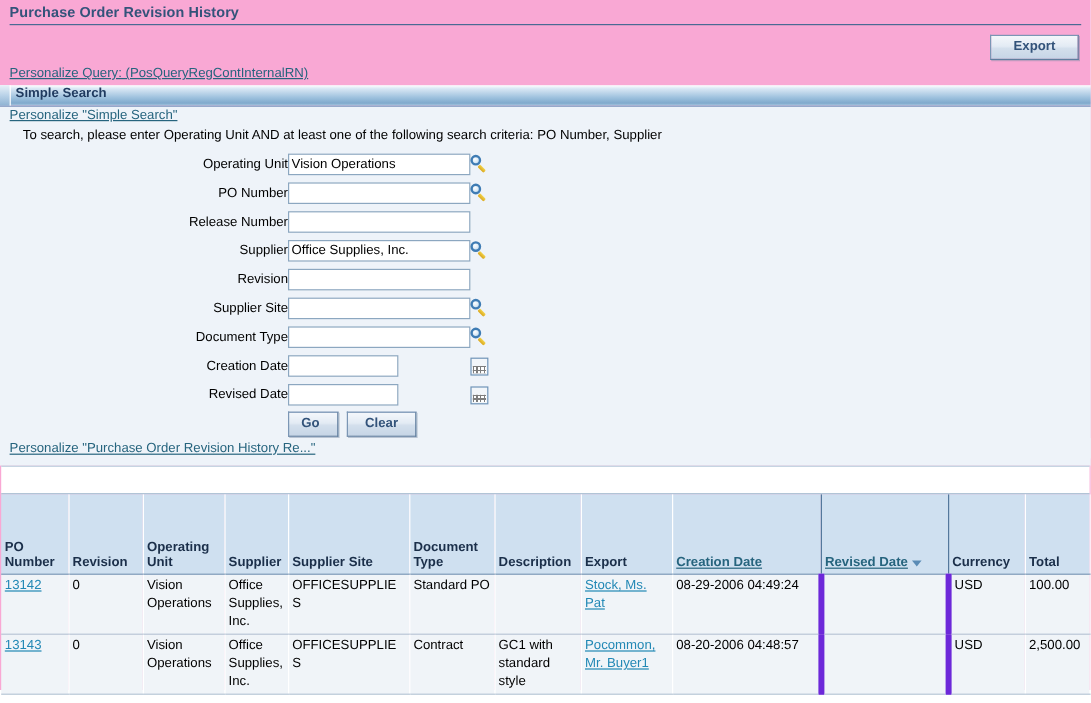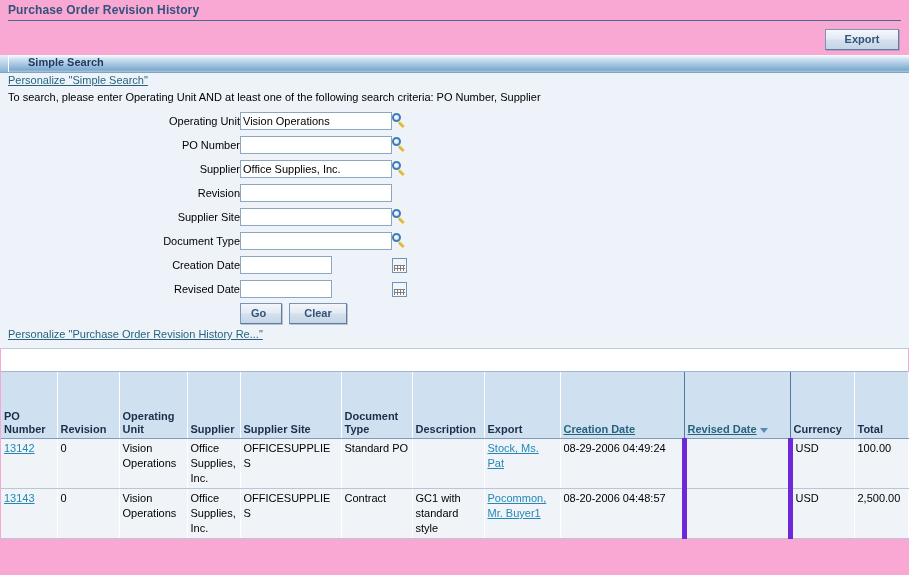--- a/index.html
+++ b/index.html
@@ -85,36 +85,36 @@
   }
   .region-header .bar-left {
     position: absolute;
     left: 0; top: 0; bottom: 0;
     width: 8px;
     background: linear-gradient(to bottom, #e9f1f8 0%, #b9d2e8 50%, #8fb3d3 100%);
     border-right: 1px solid #ffffff;
   }
   .region-title {
     position: absolute;
-    left: 28px;
+    left: 13px;
     top: 1px;
     font-size: 11px;
     font-weight: bold;
     color: #1f3a5f;
   }
 
   .search-panel {
     background: #eef3f9;
     padding: 0 0 6px 0;
   }
   .personalize-simple {
     padding: 1px 0 2px 8px;
   }
   .search-hint {
-    padding: 3px 0 6px 8px;
+    padding: 3px 0 6px 19px;
     font-size: 11px;
     color: #000;
   }
 
   table.crit {
     border-collapse: collapse;
     margin-left: 0;
   }
   table.crit td {
     padding: 0;
@@ -287,20 +287,23 @@
 
   <div class="page-title-row">
     <span class="page-title">Purchase Order Revision History</span>
   </div>
   <div class="title-rule"></div>
 
   <div class="export-row">
     <span class="btn export-btn">Export</span>
   </div>
 
+  <div class="personalize-query">
+    <a class="plink">Personalize Query: (PosQueryRegContInternalRN)</a>
+  </div>
 
   <div class="region-header">
     <span class="bar-left"></span>
     <span class="region-title">Simple Search</span>
   </div>
 
   <div class="search-panel">
 
     <div class="personalize-simple">
       <a class="plink">Personalize "Simple Search"</a>
@@ -312,20 +315,25 @@
       <tbody id="criteria-body">
           <tr>
             <td class="lbl">Operating Unit</td>
             <td class="fld"><input type="text" class="txt" value="Vision Operations" style=""></td>
             <td class="icn"><span class="lov-icon"><span class="glass"></span><span class="handle"></span></span></td>
           </tr>
           <tr>
             <td class="lbl">PO Number</td>
             <td class="fld"><input type="text" class="txt" style=""></td>
             <td class="icn"><span class="lov-icon"><span class="glass"></span><span class="handle"></span></span></td>
+          </tr>
+          <tr>
+            <td class="lbl">Release Number</td>
+            <td class="fld"><input type="text" class="txt" style=""></td>
+            <td class="icn"></td>
           </tr>
           <tr>
             <td class="lbl">Supplier</td>
             <td class="fld"><input type="text" class="txt" value="Office Supplies, Inc." style=""></td>
             <td class="icn"><span class="lov-icon"><span class="glass"></span><span class="handle"></span></span></td>
           </tr>
           <tr>
             <td class="lbl">Revision</td>
             <td class="fld"><input type="text" class="txt" style=""></td>
             <td class="icn"></td>

